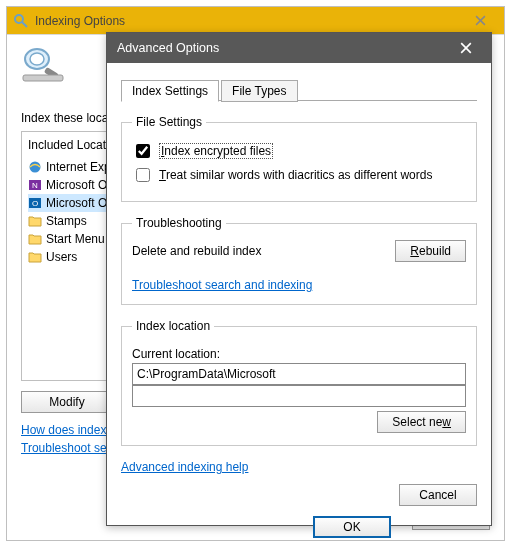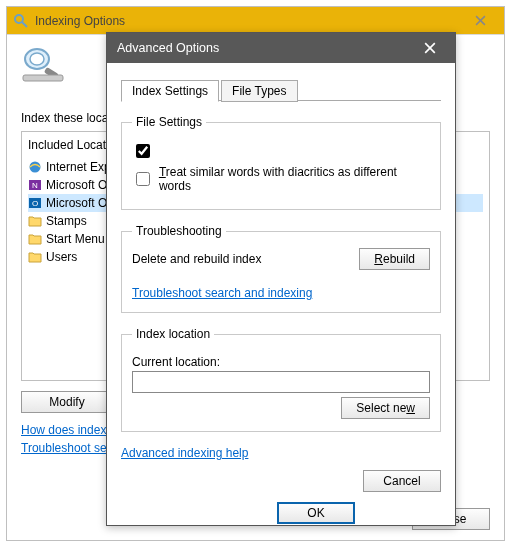--- a/index.html
+++ b/index.html
@@ -37,21 +37,21 @@
   }
   .parent-links { margin-top:10px;}
   .parent-links a { display:block; color:#0066cc; text-decoration:underline; margin:4px 0; cursor:pointer;}
   .close-btn {
     position:absolute; right:14px; bottom:10px; width:78px; height:22px;
     background: linear-gradient(#fdfdfd,#e8e8e8); border:1px solid #999; font-size:12px;
   }
 
   
   .modal {
-    position: absolute; left: 106px; top: 32px; width: 350px; height: 494px;
+    position: absolute; left: 106px; top: 32px; width: 386px; height: 494px;
     border: 1px solid #555; background: #fff; box-shadow: 0 2px 8px rgba(0,0,0,0.25);
     display:flex; flex-direction:column;
   }
   .modal-titlebar {
     height: 30px; background: #585858; color: #fff; display:flex; align-items:center;
     padding: 0 10px; font-size: 12.5px;
   }
   .modal-close {
     margin-left:auto; width:30px; height:30px; display:flex; align-items:center; justify-content:center;
     color:#fff; cursor:pointer;
@@ -210,20 +210,21 @@
     <div class="tabs">
       <div class="tab active">Index Settings</div>
       <div class="tab">File Types</div>
     </div>
     <div class="tabline"></div>
 
     <fieldset class="group">
       <legend>File Settings</legend>
       <div class="chk-row">
         <input type="checkbox" checked="" id="cb1" style="">
+        <label for="cb1"><span class="dotted"><span class="u">I</span><span>ndex encrypted files</span></span></label>
       </div>
       <div class="chk-row">
         <input type="checkbox" id="cb2" style="">
         <label for="cb2"><span class="u">T</span><span>reat similar words with diacritics as different words</span></label>
       </div>
     </fieldset>
 
     <fieldset class="group">
       <legend>Troubleshooting</legend>
       <div class="trouble-row">
@@ -231,20 +232,21 @@
         <button class="std-btn"><span class="u">R</span><span>ebuild</span></button>
       </div>
       <div style="margin-top:16px;">
         <span class="link">Troubleshoot search and indexing</span>
       </div>
     </fieldset>
 
     <fieldset class="group">
       <legend>Index location</legend>
       <div class="loc-label">Current location:</div>
+      <input class="loc-input" readonly="" value="C:\ProgramData\Microsoft" style="">
       <input class="loc-input" readonly="" value="" style="">
       <div class="selectnew-row">
         <button class="std-btn"><span>Select ne</span><span class="u">w</span></button>
       </div>
     </fieldset>
 
     <div class="adv-bottom">
       <div class="adv-help">
         <span class="link">Advanced indexing help</span>
       </div>

